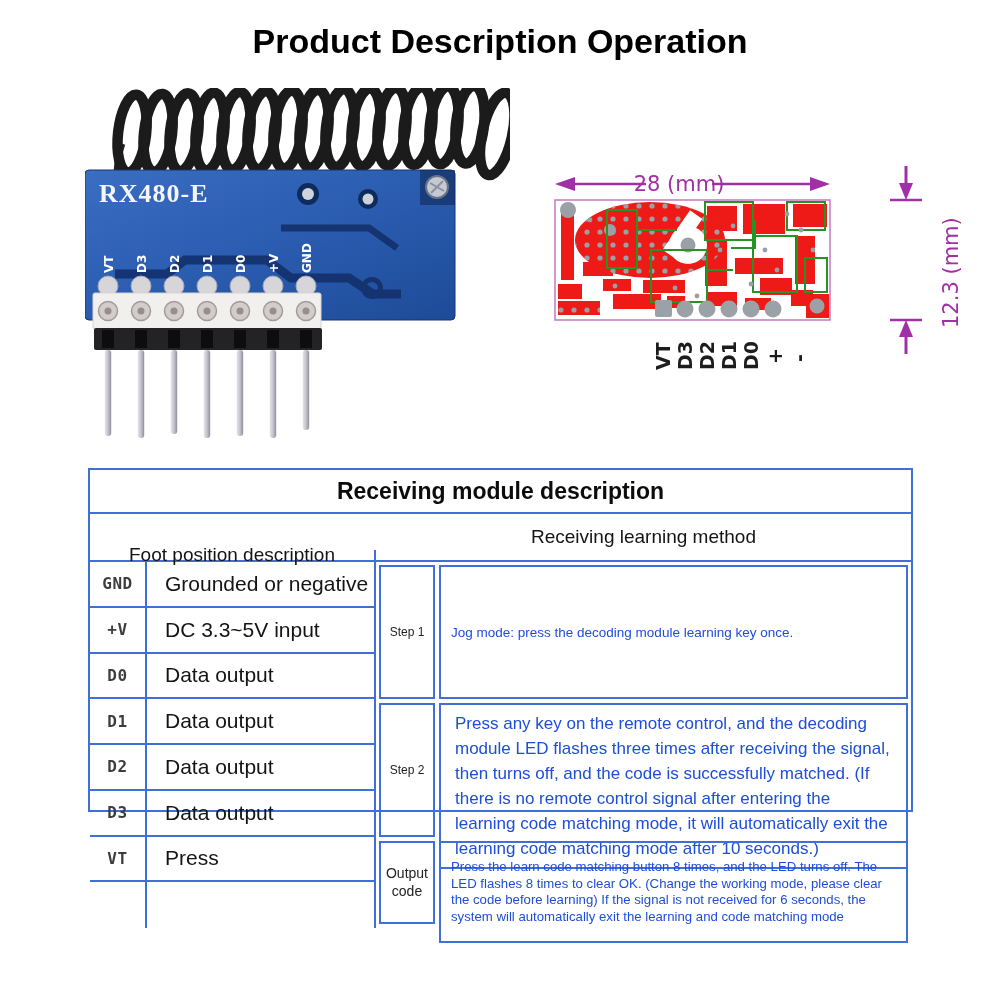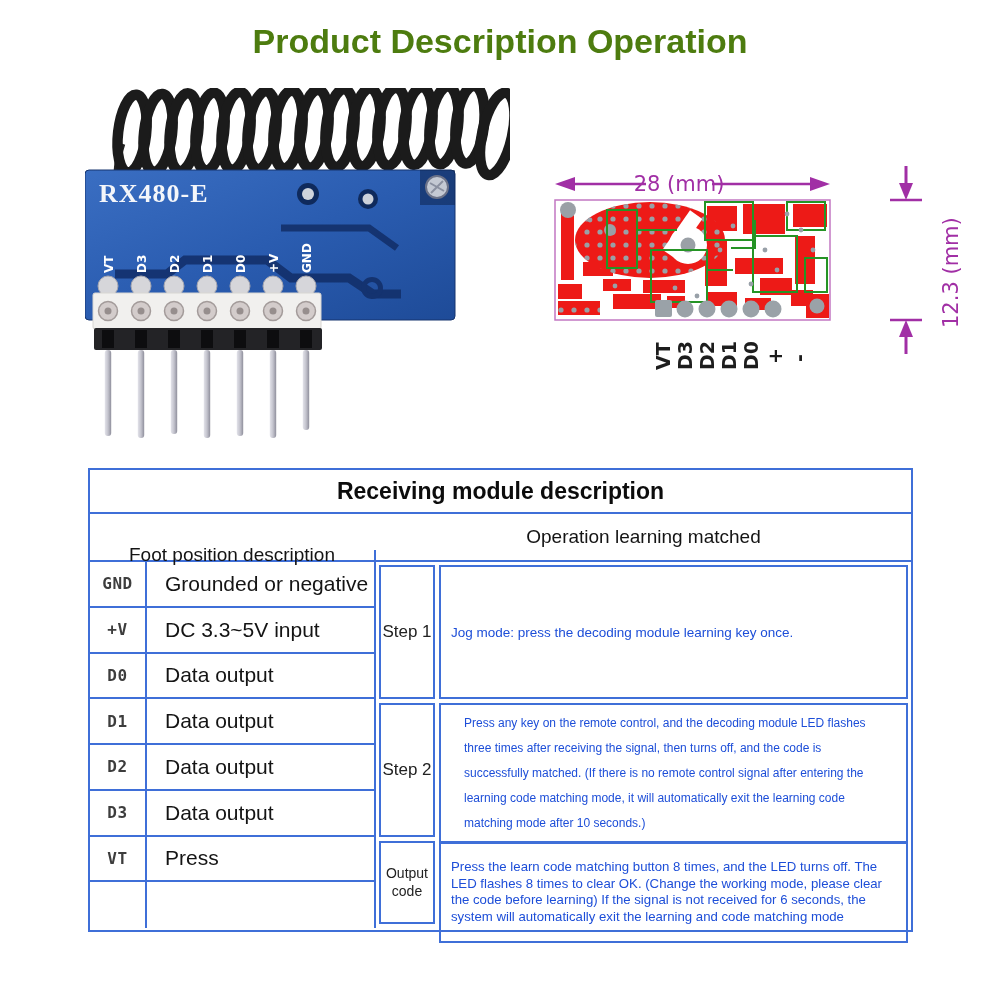--- a/index.html
+++ b/index.html
@@ -1,25 +1,25 @@
 <!DOCTYPE html>
 <html><head>
 <meta charset="utf-8">
 <style>
   html,body{margin:0;padding:0;background:#ffffff;}
   .canvas{position:relative;width:1000px;height:1000px;background:#fff;overflow:hidden;
           font-family:"Liberation Sans",sans-serif;}
   
   .page-title{position:absolute;top:22px;left:0;width:100%;text-align:center;
-              font-size:34px;font-weight:bold;color:#4d7c0f;letter-spacing:0px;}
+              font-size:34px;font-weight:bold;color:#000000;letter-spacing:0px;}
   
   .module-photo{position:absolute;left:85px;top:88px;width:425px;height:360px;}
   .pcb-diagram{position:absolute;left:530px;top:158px;width:450px;height:228px;}
   
-  .desc-table{position:absolute;left:88px;top:468px;width:825px;height:464px;
+  .desc-table{position:absolute;left:88px;top:468px;width:825px;height:344px;
               border:2px solid #3f6fd8;box-sizing:border-box;background:#fff;color:#141414;}
   .desc-table *{box-sizing:border-box;}
   .t-title{height:44px;border-bottom:2px solid #3f6fd8;display:flex;align-items:center;
            justify-content:center;font-size:23px;font-weight:bold;color:#0c0c0c;}
   .t-sub{height:48px;border-bottom:2px solid #3f6fd8;display:flex;}
   .sub-left{width:286px;border-right:2px solid #3f6fd8;display:flex;align-items:center;
             justify-content:center;font-size:19px;margin-top:36px;}
   .sub-right{flex:1;display:flex;align-items:center;justify-content:center;font-size:19px;}
   .t-body{display:flex;height:366px;}
   .left-block{width:286px;border-right:2px solid #3f6fd8;display:grid;
@@ -29,26 +29,26 @@
          font-size:16px;font-weight:700;color:#3d3d3d;letter-spacing:0.5px;}
   .dcell{border-bottom:2px solid #3f6fd8;display:flex;align-items:center;
          padding-left:18px;font-size:21px;color:#141414;}
   .row-last{border-bottom:none;}
   .right-block{flex:1;display:flex;flex-direction:column;padding:3px;}
   .group{display:flex;gap:4px;}
   .g1{height:134px;margin-bottom:4px;}
   .g2{height:134px;margin-bottom:4px;}
   .g3{height:83px;}
   .step-cell{width:56px;border:2px solid #3f6fd8;display:flex;align-items:center;
-             justify-content:center;text-align:center;font-size:17px;color:#222;}
+             justify-content:center;text-align:center;font-size:12px;color:#222;}
   .step-cell.small{font-size:14px;line-height:1.25;}
   .content-col{flex:1;display:flex;flex-direction:column;gap:4px;}
   .ccell{flex:1;border:2px solid #3f6fd8;display:flex;align-items:center;
          padding:2px 10px;font-size:13.5px;color:#1d4ed8;}
-  .ccell.big{line-height:25px;font-size:12px;padding:6px 23px;}
+  .ccell.big{line-height:25px;font-size:17px;padding:6px 14px;}
   .ccell.tight{line-height:16.5px;font-size:13.2px;padding:16px 10px;}
 </style>
 </head>
 <body>
 
 <div class="canvas">
 
   <div class="page-title">Product Description Operation</div>
 
   <svg class="module-photo" viewBox="0 0 425 360" xmlns="http://www.w3.org/2000/svg">
@@ -281,21 +281,21 @@
       <polygon points="376,162 369,179 383,179" stroke="none"></polygon>
       <text transform="translate(428,170) rotate(-90)" font-size="21" fill="#a12fa5" stroke="none" font-family="DejaVu Sans, sans-serif">12.3 (mm)</text>
     </g>
   </svg>
 
   <div class="desc-table">
     <div class="t-title">Receiving module description</div>
 
     <div class="t-sub">
       <div class="sub-left">Foot position description</div>
-      <div class="sub-right">Operation learning matched</div>
+      <div class="sub-right">Receiving learning method</div>
     </div>
 
     <div class="t-body">
 
       <div class="left-block">
         <div class="pcell">GND</div>
         <div class="dcell">Grounded or negative</div>
         <div class="pcell">+V</div>
         <div class="dcell">DC 3.3~5V input</div>
         <div class="pcell">D0</div>

